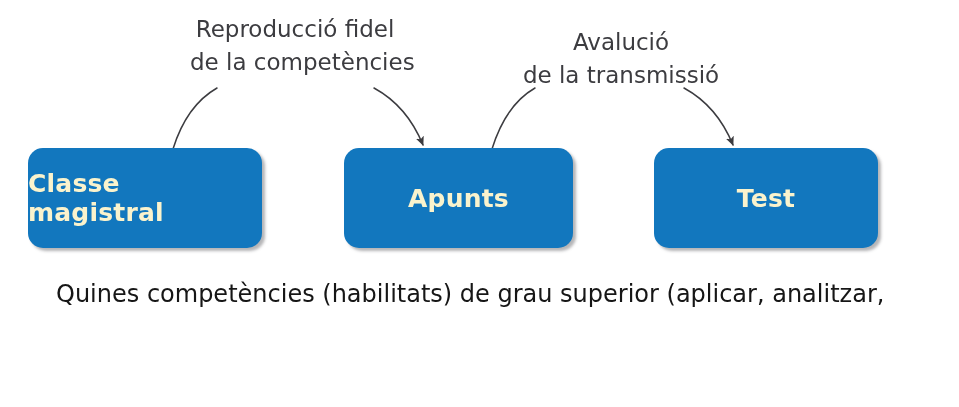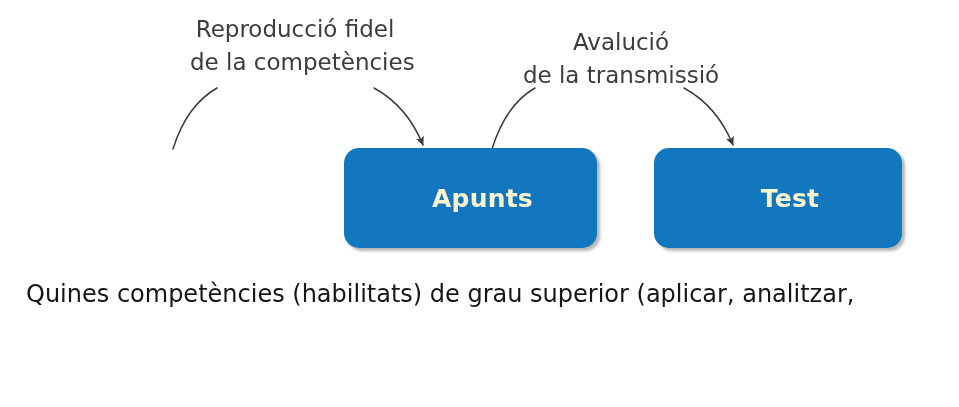--- a/index.html
+++ b/index.html
@@ -57,35 +57,35 @@
   }
   .process-box .box-label {
     color: #faf3cd;
     font-size: 25px;
     font-weight: bold;
     letter-spacing: 0.2px;
     font-family: "DejaVu Sans", sans-serif;
   }
 
   #box-classe-magistral { left: 28px;  width: 234px; }
-  #box-apunts           { left: 344px; width: 229px; padding-left: 24px; }
-  #box-test             { left: 654px; width: 224px; padding-left: 24px; }
+  #box-apunts           { left: 344px; width: 229px; }
+  #box-test             { left: 654px; width: 224px; }
 
   
   #question-text {
     position: absolute;
     left: 26px;
     top: 279px;
     width: 880px;
     color: #161616;
     font-size: 24px;
     line-height: 1.32;
     font-family: "DejaVu Sans", sans-serif;
   }
-  #question-text .q-line { display: block; }
+  #question-text .q-line { display: block; margin-left: 30px; }
 </style>
 </head>
 <body>
 
 <div id="canvas">
 
   <svg id="arrow-layer" viewBox="0 0 959 407" width="959" height="407" xmlns="http://www.w3.org/2000/svg">
     <defs>
       <marker id="arrowhead" markerWidth="7" markerHeight="7" refX="5.6" refY="3" orient="auto" markerUnits="strokeWidth">
         <path d="M0,0.2 L6.2,3 L0,5.8 L1.5,3 Z" fill="#3c3c40"></path>
@@ -102,20 +102,23 @@
   <div class="annotation" id="annotation-1">
     <span class="ann-line">Reproducció fidel</span>
     <span class="ann-line">de la competències</span>
   </div>
 
   <div class="annotation" id="annotation-2">
     <span class="ann-line">Avalució</span>
     <span class="ann-line">de la transmissió</span>
   </div>
 
+  <div class="process-box" id="box-classe-magistral">
+    <span class="box-label">Classe magistral</span>
+  </div>
 
   <div class="process-box" id="box-apunts">
     <span class="box-label">Apunts</span>
   </div>
 
   <div class="process-box" id="box-test">
     <span class="box-label">Test</span>
   </div>
 
   <div id="question-text">

